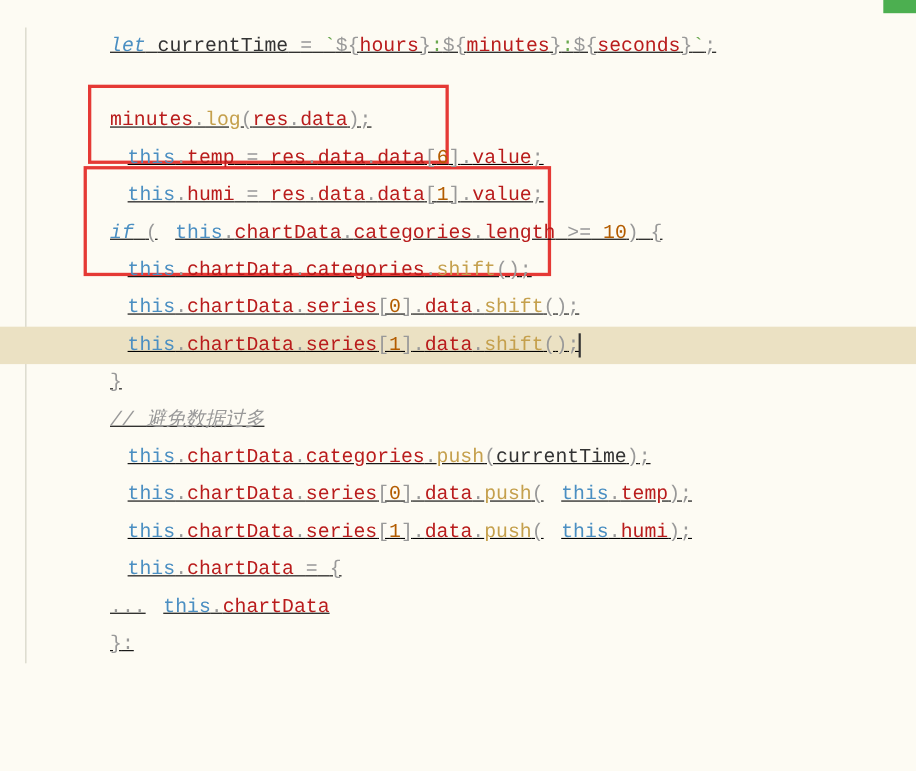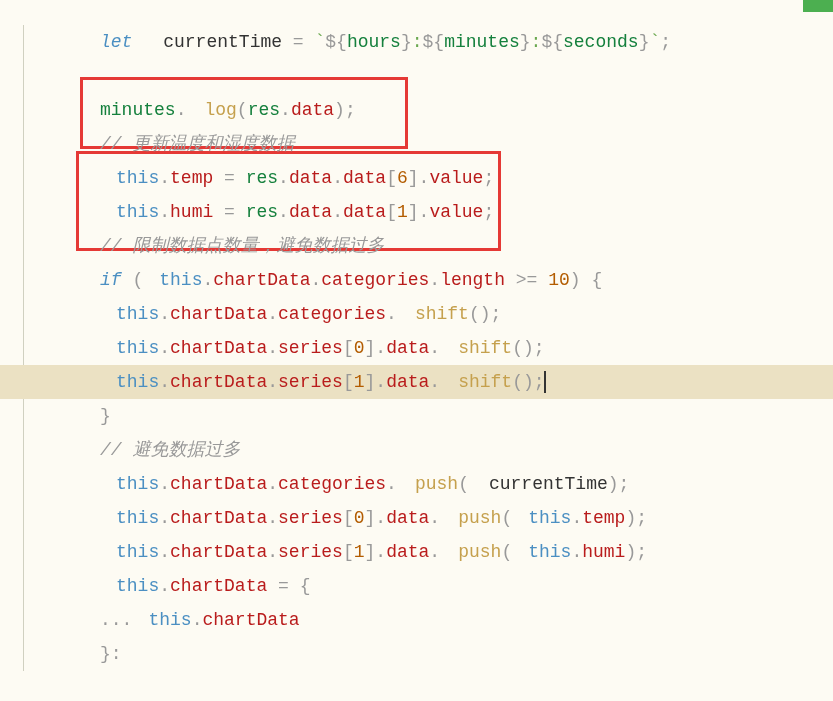--- a/index.html
+++ b/index.html
@@ -20,32 +20,33 @@
     .editor {
       position: relative;
       padding-left: 100px;
     }
     .line {
       white-space: pre;
       position: relative;
       height: 34px;
       display: flex;
       align-items: center;
+      text-decoration: underline;
     }
     .highlighted-line {
       background: #ebe1c3;
       margin-left: -100px;
       padding-left: 100px;
       width: calc(100% + 100px);
     }
     .kw { color: #4b8fc2; font-style: italic; }
-    .fn { color: #c5a04d; margin-left: 18px; }
-    .var { color: #333; margin-left: 20px; }
+    .fn { color: #c5a04d; }
+    .var { color: #333; }
     .prop { color: #b91c1c; }
-    .obj { color: #15803d; }
+    .obj { color: #b91c1c; }
     .str { color: #6aa84f; }
     .num { color: #b35c00; }
     .punct { color: #999; }
     .comment { color: #999; font-style: italic; }
     .this { color: #4b8fc2; margin-left: 16px; }
     .dot { color: #999; }
     .box1 {
       position: absolute;
       border: 3px solid #e53935;
       pointer-events: none;
@@ -85,27 +86,25 @@
 
   <div class="box1" style="top:52px; left:80px; width:328px; height:72px;"></div>
   <div class="box1" style="top:126px; left:76px; width:425px; height:100px;"></div>
 
   <div class="line"><span class="kw">let</span><span> </span><span class="var">currentTime</span><span> </span><span class="punct">=</span><span> </span><span class="str">`</span><span class="punct">${</span><span class="obj">hours</span><span class="punct">}</span><span class="str">:</span><span class="punct">${</span><span class="obj">minutes</span><span class="punct">}</span><span class="str">:</span><span class="punct">${</span><span class="obj">seconds</span><span class="punct">}</span><span class="str">`</span><span class="punct">;</span></div>
 
   <div class="line"></div>
 
   <div class="line"><span class="obj">minutes</span><span class="dot">.</span><span class="fn">log</span><span class="punct">(</span><span class="obj">res</span><span class="dot">.</span><span class="prop">data</span><span class="punct">)</span><span class="punct">;</span></div>
 
-  <div class="line"><span class="comment">// 更新温度和湿度数据</span></div>
 
   <div class="line"><span class="this">this</span><span class="dot">.</span><span class="prop">temp</span><span> </span><span class="punct">=</span><span> </span><span class="obj">res</span><span class="dot">.</span><span class="prop">data</span><span class="dot">.</span><span class="prop">data</span><span class="punct">[</span><span class="num">6</span><span class="punct">]</span><span class="dot">.</span><span class="prop">value</span><span class="punct">;</span></div>
 
   <div class="line"><span class="this">this</span><span class="dot">.</span><span class="prop">humi</span><span> </span><span class="punct">=</span><span> </span><span class="obj">res</span><span class="dot">.</span><span class="prop">data</span><span class="dot">.</span><span class="prop">data</span><span class="punct">[</span><span class="num">1</span><span class="punct">]</span><span class="dot">.</span><span class="prop">value</span><span class="punct">;</span></div>
 
-  <div class="line"><span class="comment">// 限制数据点数量，避免数据过多</span></div>
 
   <div class="line"><span class="kw">if</span><span> </span><span class="punct">(</span><span class="this">this</span><span class="dot">.</span><span class="prop">chartData</span><span class="dot">.</span><span class="prop">categories</span><span class="dot">.</span><span class="prop">length</span><span> </span><span class="punct">&gt;=</span><span> </span><span class="num">10</span><span class="punct">)</span><span> </span><span class="punct">{</span></div>
 
   <div class="line">    <span class="this">this</span><span class="dot">.</span><span class="prop">chartData</span><span class="dot">.</span><span class="prop">categories</span><span class="dot">.</span><span class="fn">shift</span><span class="punct">(</span><span class="punct">)</span><span class="punct">;</span></div>
 
   <div class="line">    <span class="this">this</span><span class="dot">.</span><span class="prop">chartData</span><span class="dot">.</span><span class="prop">series</span><span class="punct">[</span><span class="num">0</span><span class="punct">]</span><span class="dot">.</span><span class="prop">data</span><span class="dot">.</span><span class="fn">shift</span><span class="punct">(</span><span class="punct">)</span><span class="punct">;</span></div>
 
   <div class="line highlighted-line">    <span class="this">this</span><span class="dot">.</span><span class="prop">chartData</span><span class="dot">.</span><span class="prop">series</span><span class="punct">[</span><span class="num">1</span><span class="punct">]</span><span class="dot">.</span><span class="prop">data</span><span class="dot">.</span><span class="fn">shift</span><span class="punct">(</span><span class="punct">)</span><span class="punct">;</span><span class="cursor"></span></div>
 
   <div class="line"><span class="punct">}</span></div>

